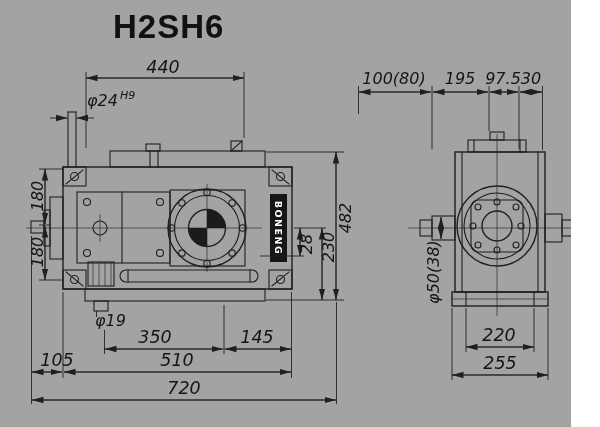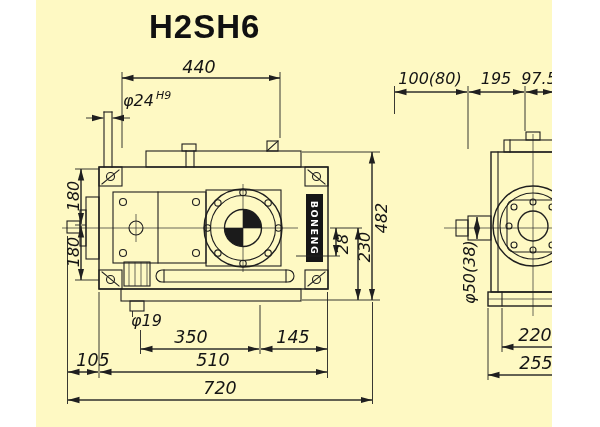--- a/index.html
+++ b/index.html
@@ -1,16 +1,16 @@
 <!DOCTYPE html>
 <html><head>
 <meta charset="utf-8">
 <style>
   html,body{margin:0;padding:0;background:#ffffff;}
-  .sheet{position:relative;width:516px;height:427px;background:#fef9c3;overflow:hidden;margin-left:36px;}
+  .sheet{position:relative;width:571px;height:427px;background:#a3a3a3;overflow:hidden;}
   svg{display:block;}
   .outline{stroke:#1f1f1f;stroke-width:1.4;fill:none;stroke-linecap:square;}
   .outline2{stroke:#1f1f1f;stroke-width:1.1;fill:none;stroke-linecap:square;}
   .thin{stroke:#2b2b2b;stroke-width:0.7;fill:none;}
   .dimline{stroke:#222222;stroke-width:0.9;fill:none;}
   text{font-family:"DejaVu Sans",sans-serif;}
   .dim{font-style:italic;font-size:16px;fill:#151515;}
   .dim-lg{font-style:italic;font-size:17.5px;fill:#151515;}
   .dim-sup{font-style:italic;font-size:11px;fill:#151515;}
   .title{font-family:"Liberation Sans",sans-serif;font-weight:600;font-size:33px;fill:#111;letter-spacing:1px;}

